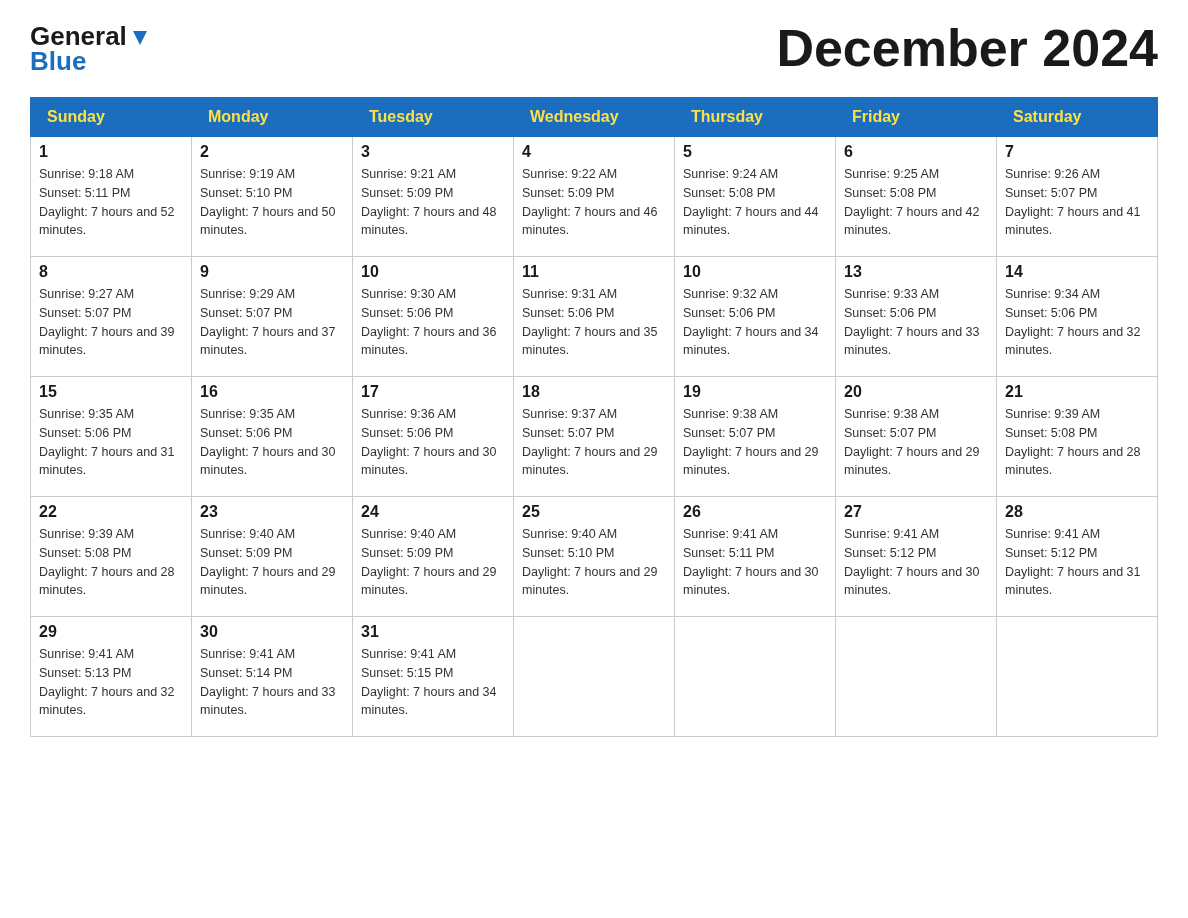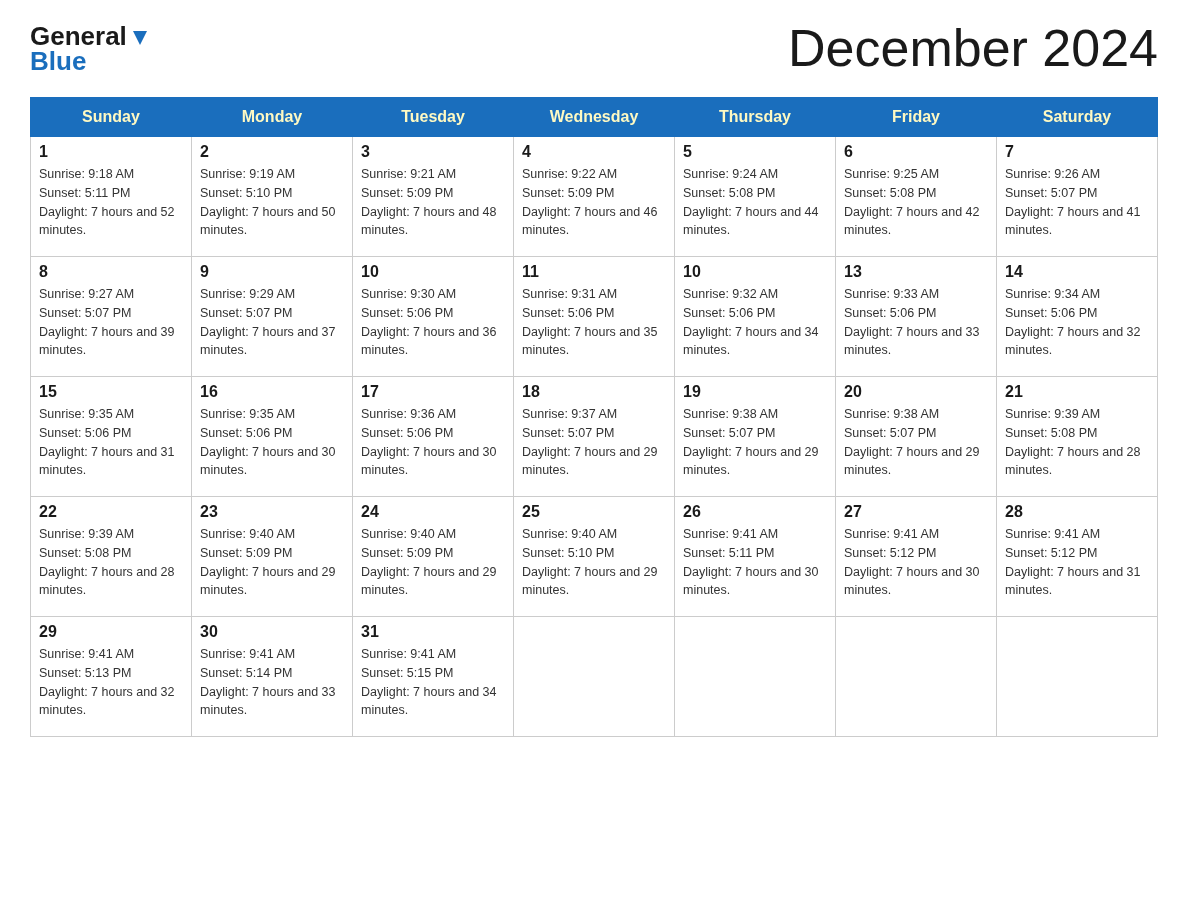--- a/index.html
+++ b/index.html
@@ -19,41 +19,41 @@
     .logo {
       display: flex;
       flex-direction: column;
       align-items: flex-start;
     }
     .title-block {
       text-align: right;
     }
     .calendar-title {
       font-size: 52px;
-      font-weight: normal;
+      font-weight: bold;
       color: #1a1a1a;
       line-height: 1.1;
     }
     .subtitle {
       font-size: 22px;
       color: #444;
       margin-top: 4px;
     }
     table {
       width: 100%;
       border-collapse: collapse;
       table-layout: fixed;
     }
     thead tr th {
       background-color: #1a6ebd;
-      color: #fef9c3;
+      color: #fde047;
       font-size: 16px;
       font-weight: bold;
       padding: 10px 16px;
-      text-align: center;
+      text-align: left;
       border: 1px solid #1a6ebd;
     }
     tbody tr td {
       border: 1px solid #ccc;
       vertical-align: top;
       padding: 6px 8px;
       font-size: 13px;
       color: #333;
       min-height: 100px;
       height: 120px;

